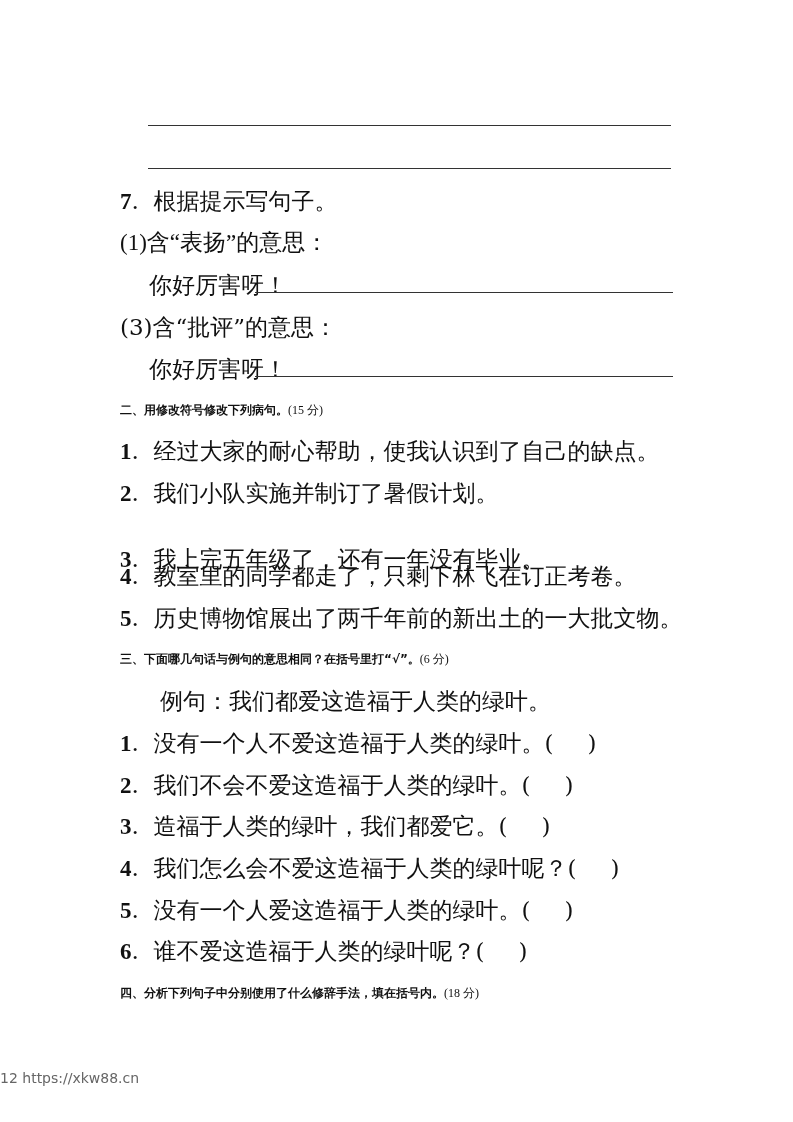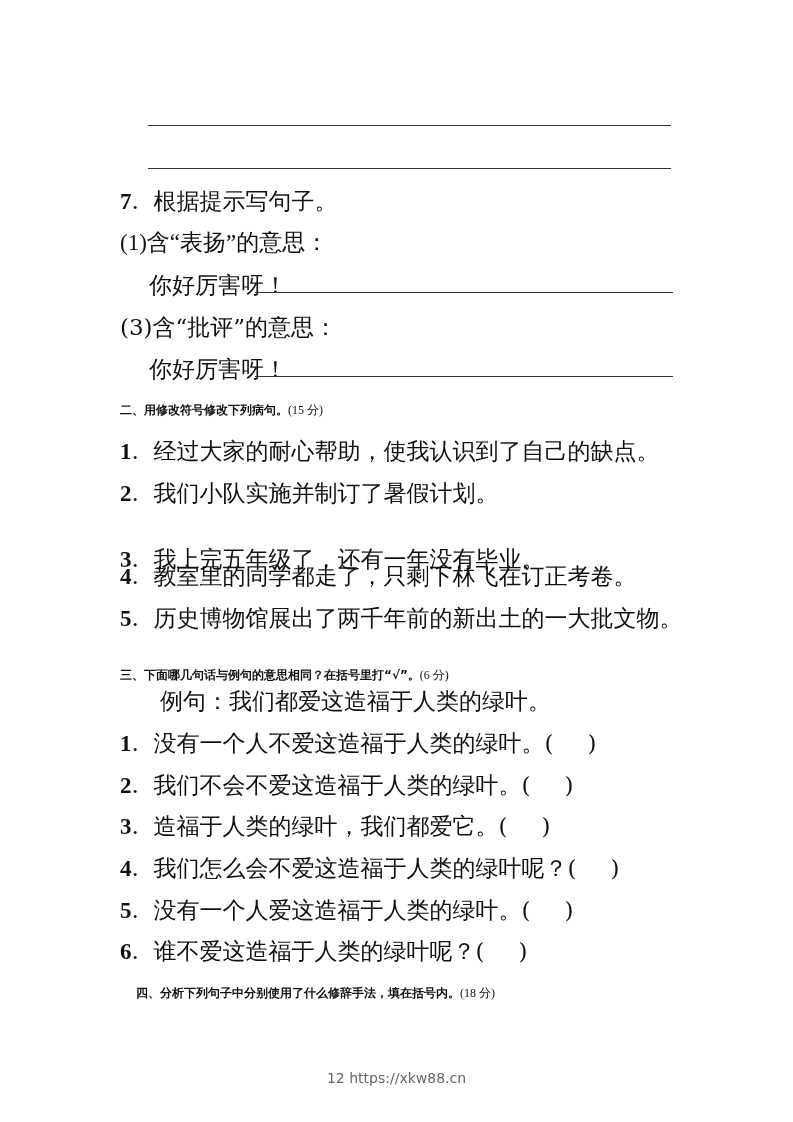--- a/index.html
+++ b/index.html
@@ -4,21 +4,21 @@
 <style>
   html, body { margin: 0; padding: 0; background: #ffffff; }
   body { width: 793px; height: 1122px; position: relative; overflow: hidden;
          font-family: "DejaVu Serif", "Liberation Serif", serif; color: #111; }
   .line { position: absolute; left: 0; top: 0; white-space: nowrap; font-size: 23px; line-height: 22px; }
   .rule { position: absolute; height: 0; border-top: 1px solid #333; }
   .num { font-weight: bold; font-family: "Liberation Serif", serif; }
   .heading { font-family: "DejaVu Sans", "Liberation Sans", sans-serif; font-weight: bold; font-size: 12px; }
   .heading .score { font-family: "Liberation Serif", serif; font-weight: normal; }
   .paren { display: inline-block; width: 34px; }
-  .footer { position: absolute; top: 1070px; left: 0; width: 793px; text-align: center;
+  .footer { position: absolute; top: 1070px; left: 0; width: 793px; text-align: left;
             font-family: "DejaVu Sans", sans-serif; font-size: 14px; color: #666; }
 </style>
 </head>
 <body>
 
 <div>
 
   <div class="rule" style="left:148px; width:523px; top:125px;"></div>
   <div class="rule" style="left:148px; width:523px; top:168px;"></div>
 
@@ -37,31 +37,31 @@
   <div class="line heading" style="left:120px; top:399px;">
     <span>二、用修改符号修改下列病句。</span><span class="score">(15 分)</span>
   </div>
 
   <div class="line" style="left:120px; top:440px;"><span class="num">1</span>.&nbsp;&nbsp;<span>经过大家的耐心帮助，使我认识到了自己的缺点。</span></div>
   <div class="line" style="left:120px; top:482px;"><span class="num">2</span>.&nbsp;&nbsp;<span>我们小队实施并制订了暑假计划。</span></div>
   <div class="line" style="left:120px; top:524px;margin-top:24px;"><span class="num">3</span>.&nbsp;&nbsp;<span>我上完五年级了，还有一年没有毕业。</span></div>
   <div class="line" style="left:120px; top:565px;"><span class="num">4</span>.&nbsp;&nbsp;<span>教室里的同学都走了，只剩下林飞在订正考卷。</span></div>
   <div class="line" style="left:120px; top:607px;"><span class="num">5</span>.&nbsp;&nbsp;<span>历史博物馆展出了两千年前的新出土的一大批文物。</span></div>
 
-  <div class="line heading" style="left:120px; top:648px;margin-top:16px;">
+  <div class="line heading" style="left:120px; top:648px;">
     <span>三、下面哪几句话与例句的意思相同？在括号里打“√”。</span><span class="score">(6 分)</span>
   </div>
 
   <div class="line" style="left:160px; top:690px;">例句：我们都爱这造福于人类的绿叶。</div>
 
   <div class="line" style="left:120px; top:732px;"><span class="num">1</span>.&nbsp;&nbsp;<span>没有一个人不爱这造福于人类的绿叶。</span><span>(</span><span class="paren"></span><span>)</span></div>
   <div class="line" style="left:120px; top:774px;"><span class="num">2</span>.&nbsp;&nbsp;<span>我们不会不爱这造福于人类的绿叶。</span><span>(</span><span class="paren"></span><span>)</span></div>
   <div class="line" style="left:120px; top:815px;"><span class="num">3</span>.&nbsp;&nbsp;<span>造福于人类的绿叶，我们都爱它。</span><span>(</span><span class="paren"></span><span>)</span></div>
   <div class="line" style="left:120px; top:857px;"><span class="num">4</span>.&nbsp;&nbsp;<span>我们怎么会不爱这造福于人类的绿叶呢？</span><span>(</span><span class="paren"></span><span>)</span></div>
   <div class="line" style="left:120px; top:899px;"><span class="num">5</span>.&nbsp;&nbsp;<span>没有一个人爱这造福于人类的绿叶。</span><span>(</span><span class="paren"></span><span>)</span></div>
   <div class="line" style="left:120px; top:940px;"><span class="num">6</span>.&nbsp;&nbsp;<span>谁不爱这造福于人类的绿叶呢？</span><span>(</span><span class="paren"></span><span>)</span></div>
 
-  <div class="line heading" style="left:136px; top:982px;">
+  <div class="line heading" style="left:120px; top:982px;">
     <span>四、分析下列句子中分别使用了什么修辞手法，填在括号内。</span><span class="score">(18 分)</span>
   </div>
 
   <div class="footer">12 https://xkw88.cn</div>
 </div>
 
 </body></html>

